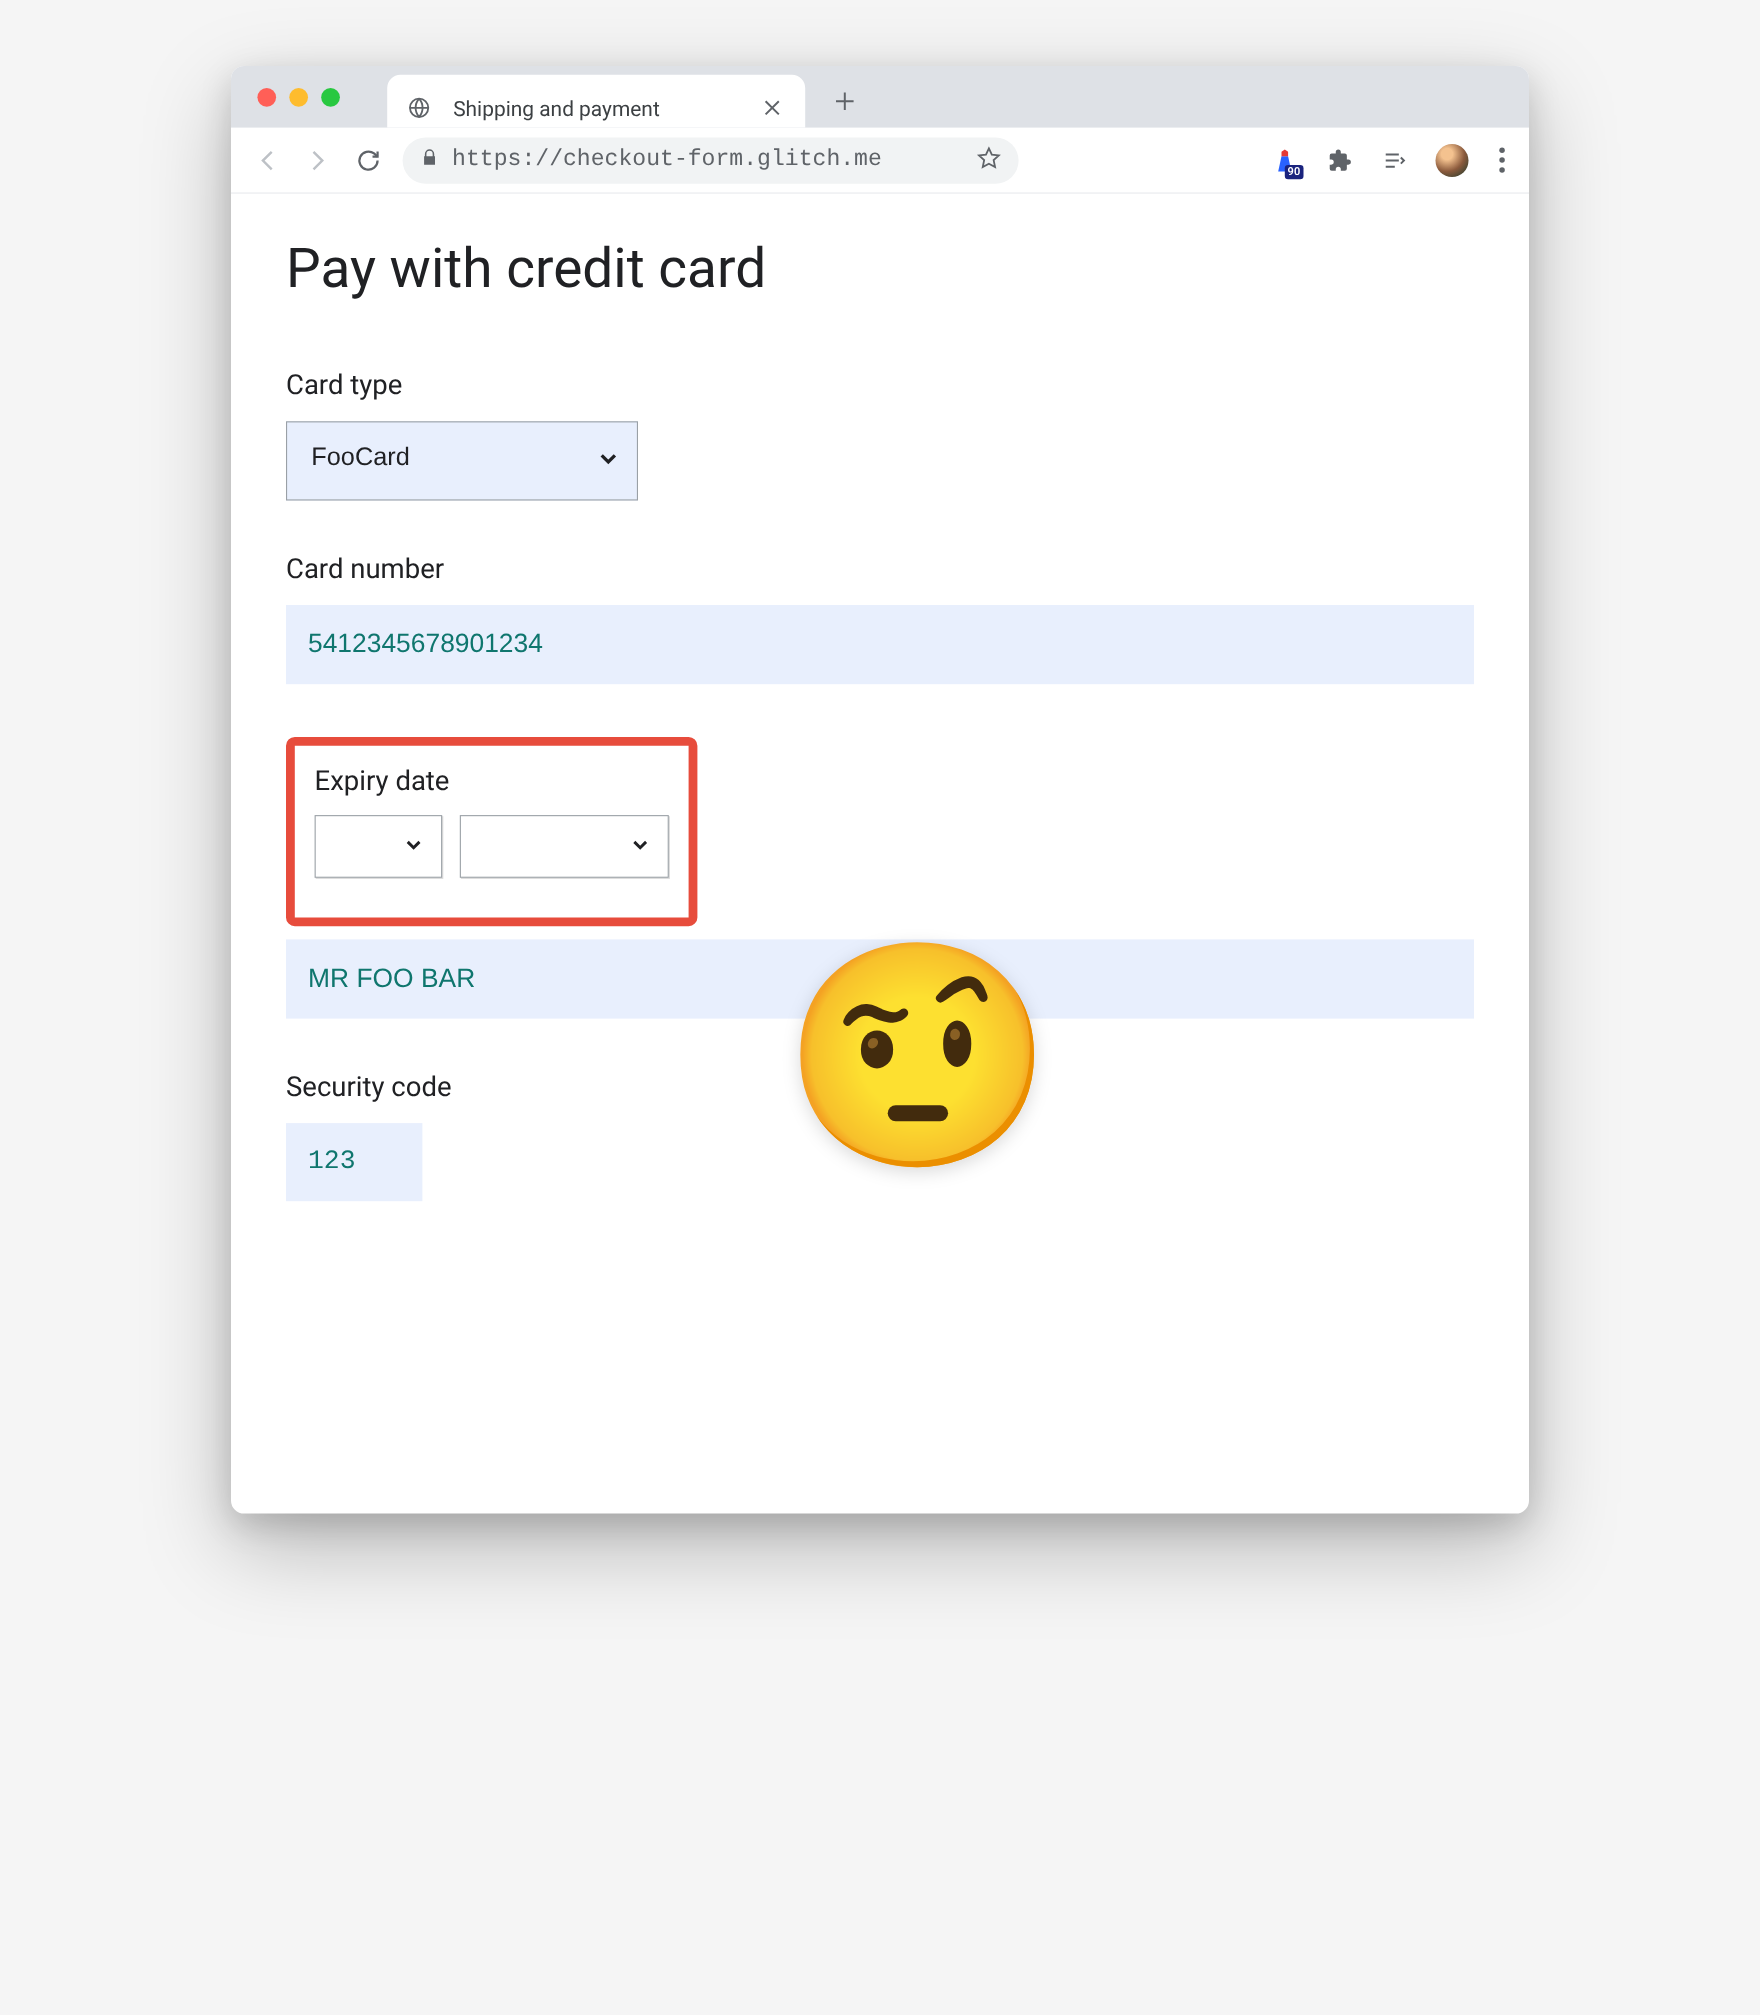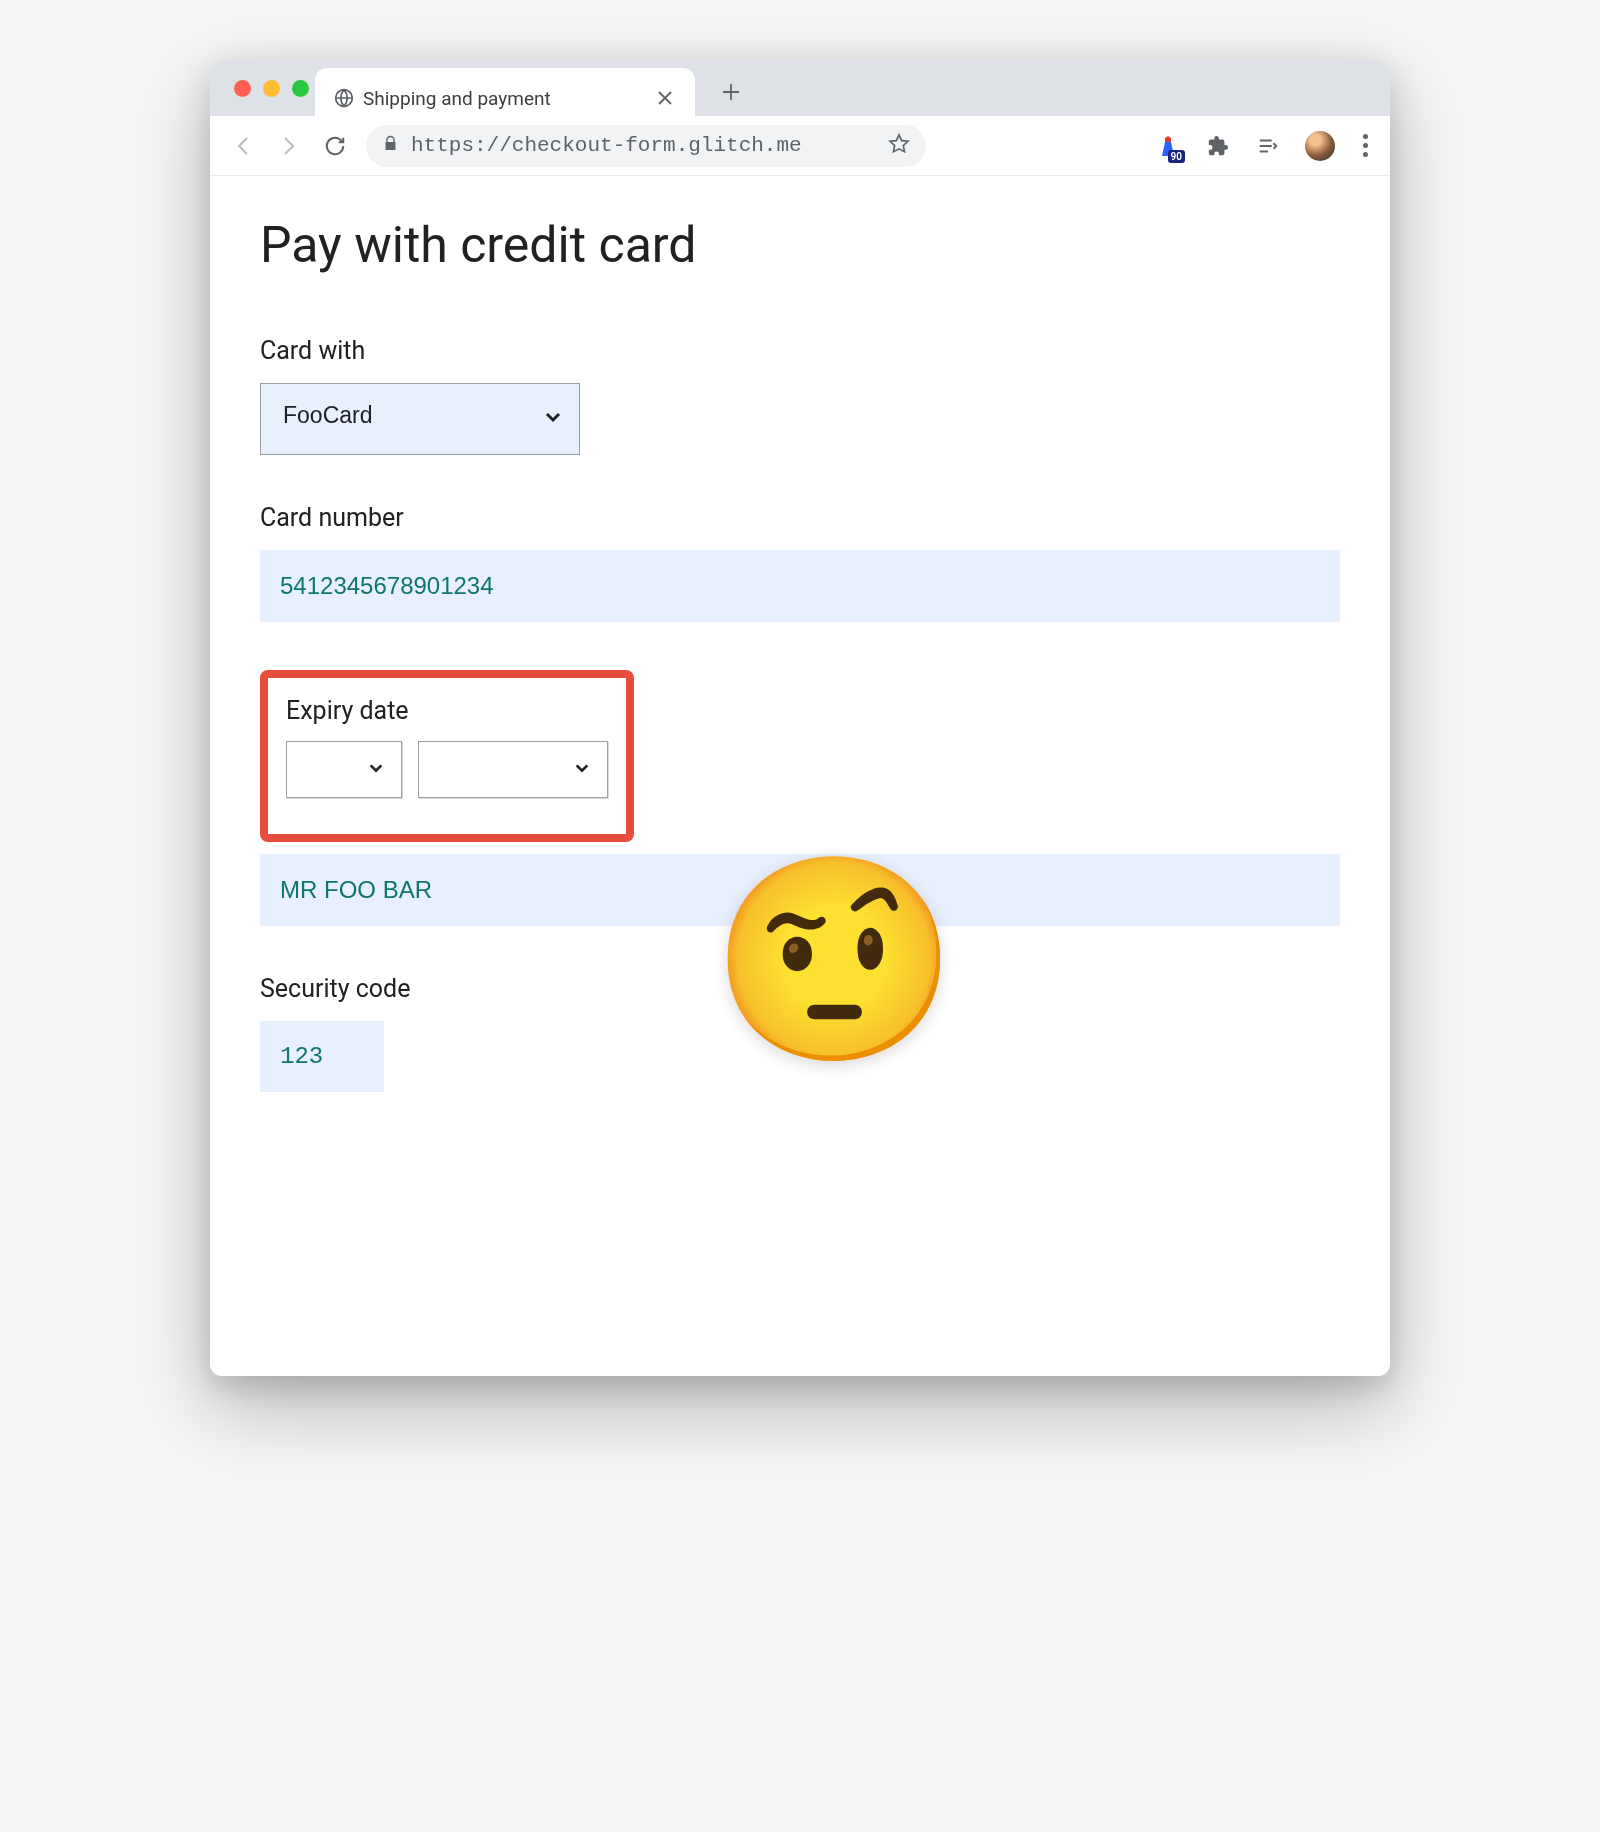--- a/index.html
+++ b/index.html
@@ -45,25 +45,25 @@
       height: 17px;
       border-radius: 50%;
     }
     .tl-red { background: #ff5f57; }
     .tl-yellow { background: #febc2e; }
     .tl-green { background: #28c840; }
     .tab {
       background: #fff;
       border-radius: 12px 12px 0 0;
       height: 48px;
-      margin-left: 83px;
+      margin-left: 120px;
       display: flex;
       align-items: center;
       padding: 12px 18px 0 18px;
-      gap: 8px;
+      gap: 20px;
       width: 380px;
       position: relative;
     }
     .tab-favicon {
       width: 22px;
       height: 22px;
       display:flex;
       align-items:center;
       justify-content:center;
     }
@@ -349,21 +349,21 @@
           <span></span>
           <span></span>
       </div>
     </div>
   </div>
 
   <div class="page">
     <h1>Pay with credit card</h1>
 
     <div class="field-group">
-      <label class="field-label">Card with</label>
+      <label class="field-label">Card type</label>
       <div class="select-wrapper">
         <select class="select-field">
           <option>FooCard</option>
         </select>
         <span class="select-caret">
           <svg width="18" height="18" viewBox="0 0 12 12" stroke="#202124" stroke-width="2" fill="none">
               <path d="M2 4l4 4 4-4"></path>
             </svg>
         </span>
       </div>

